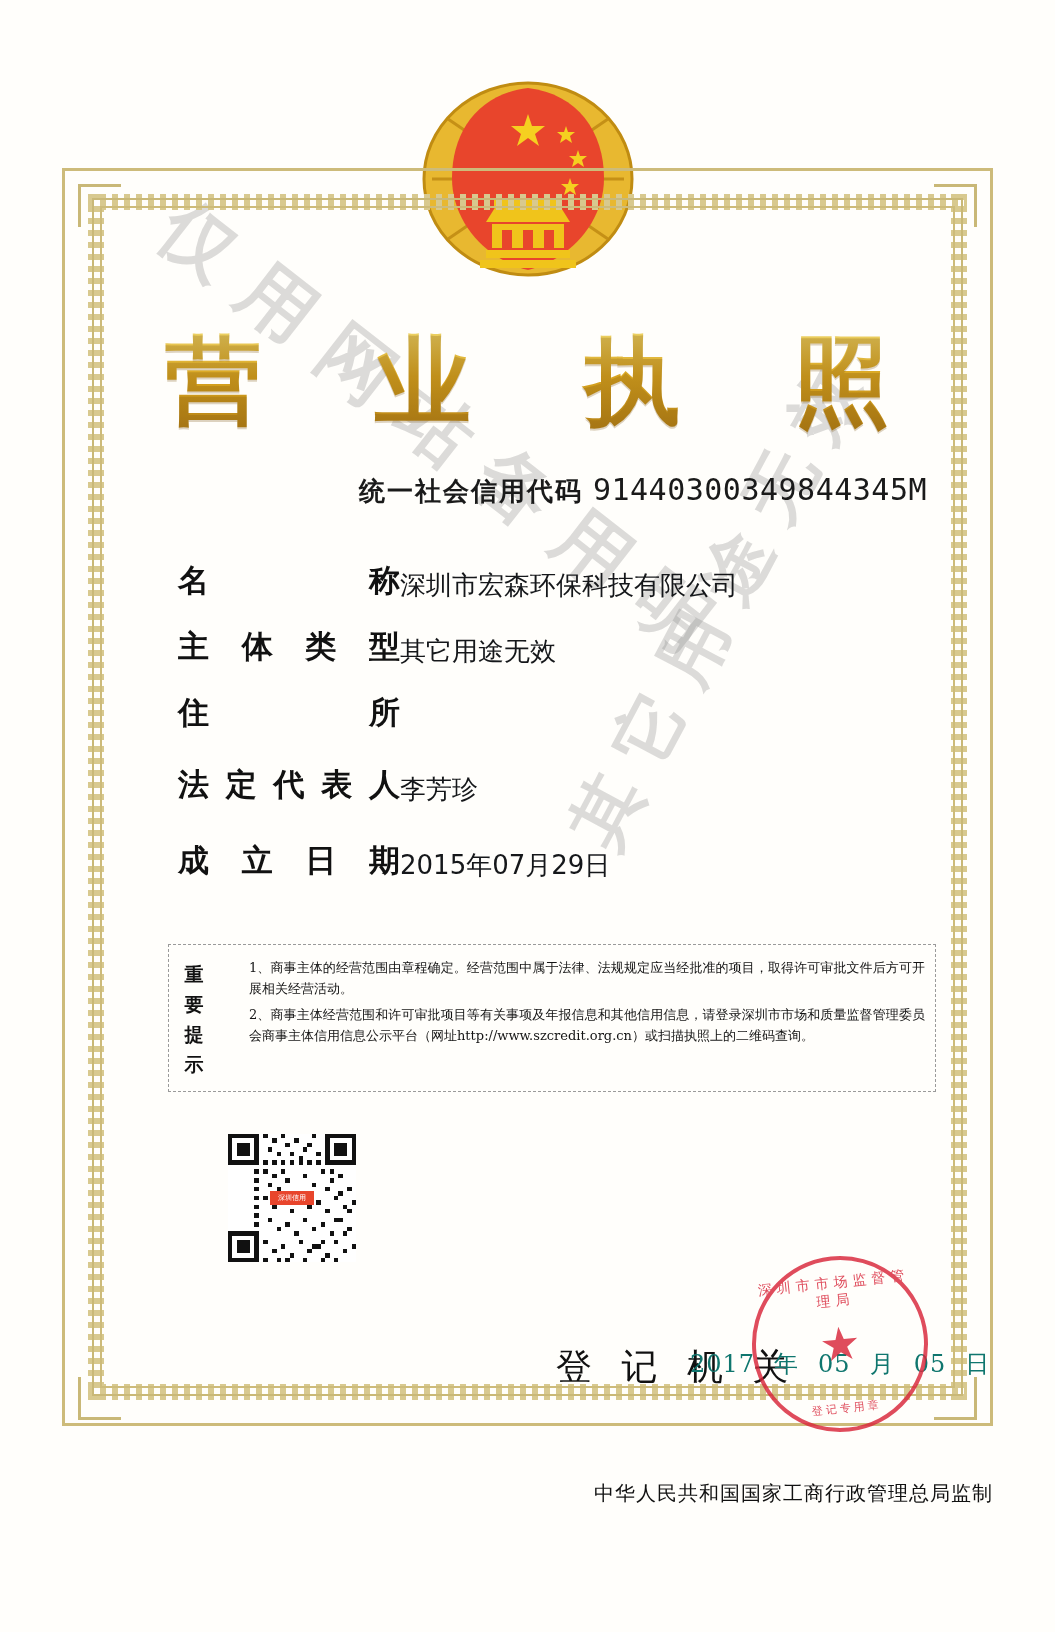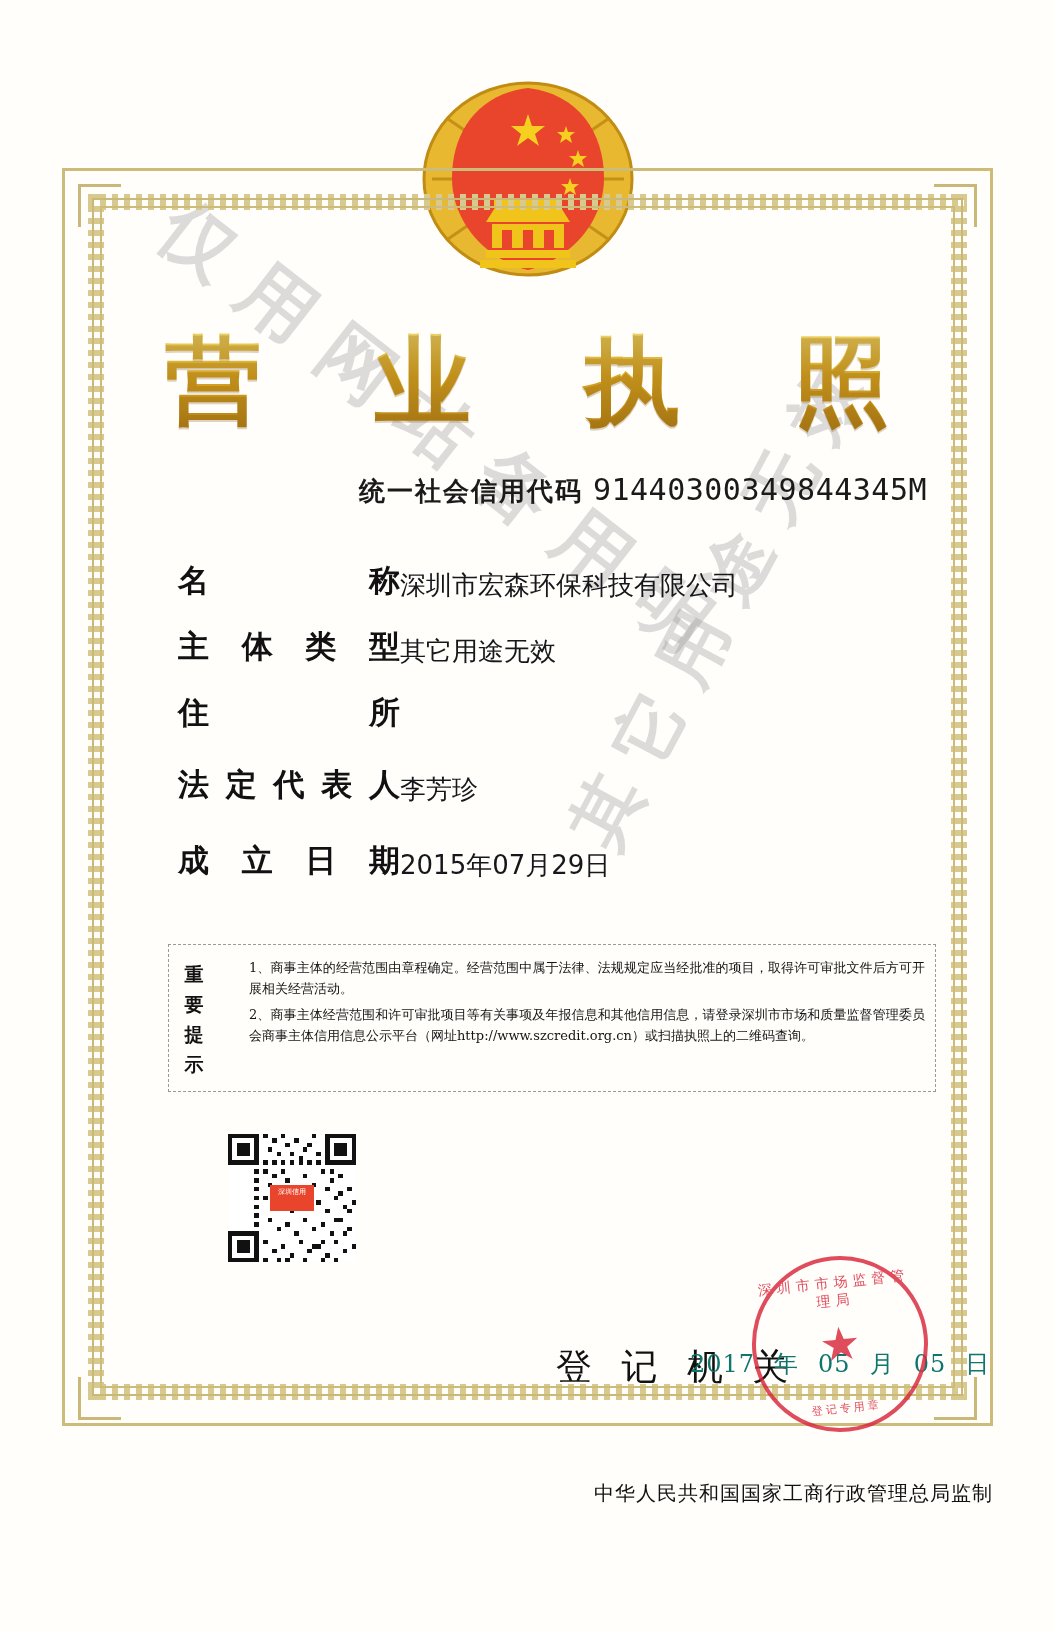--- a/index.html
+++ b/index.html
@@ -195,21 +195,21 @@
     width: 128px;
     height: 128px;
     background-color: #fff;
   }
   .qr-center {
     position: absolute;
     left: 50%;
     top: 50%;
     transform: translate(-50%, -50%);
     width: 44px;
-    height: 26px;
+    height: 14px;
     background: #e8452c;
     color: #fff;
     font-size: 7px;
     line-height: 9px;
     text-align: center;
     padding-top: 3px;
     box-sizing: border-box;
     letter-spacing: 0;
   }
 

